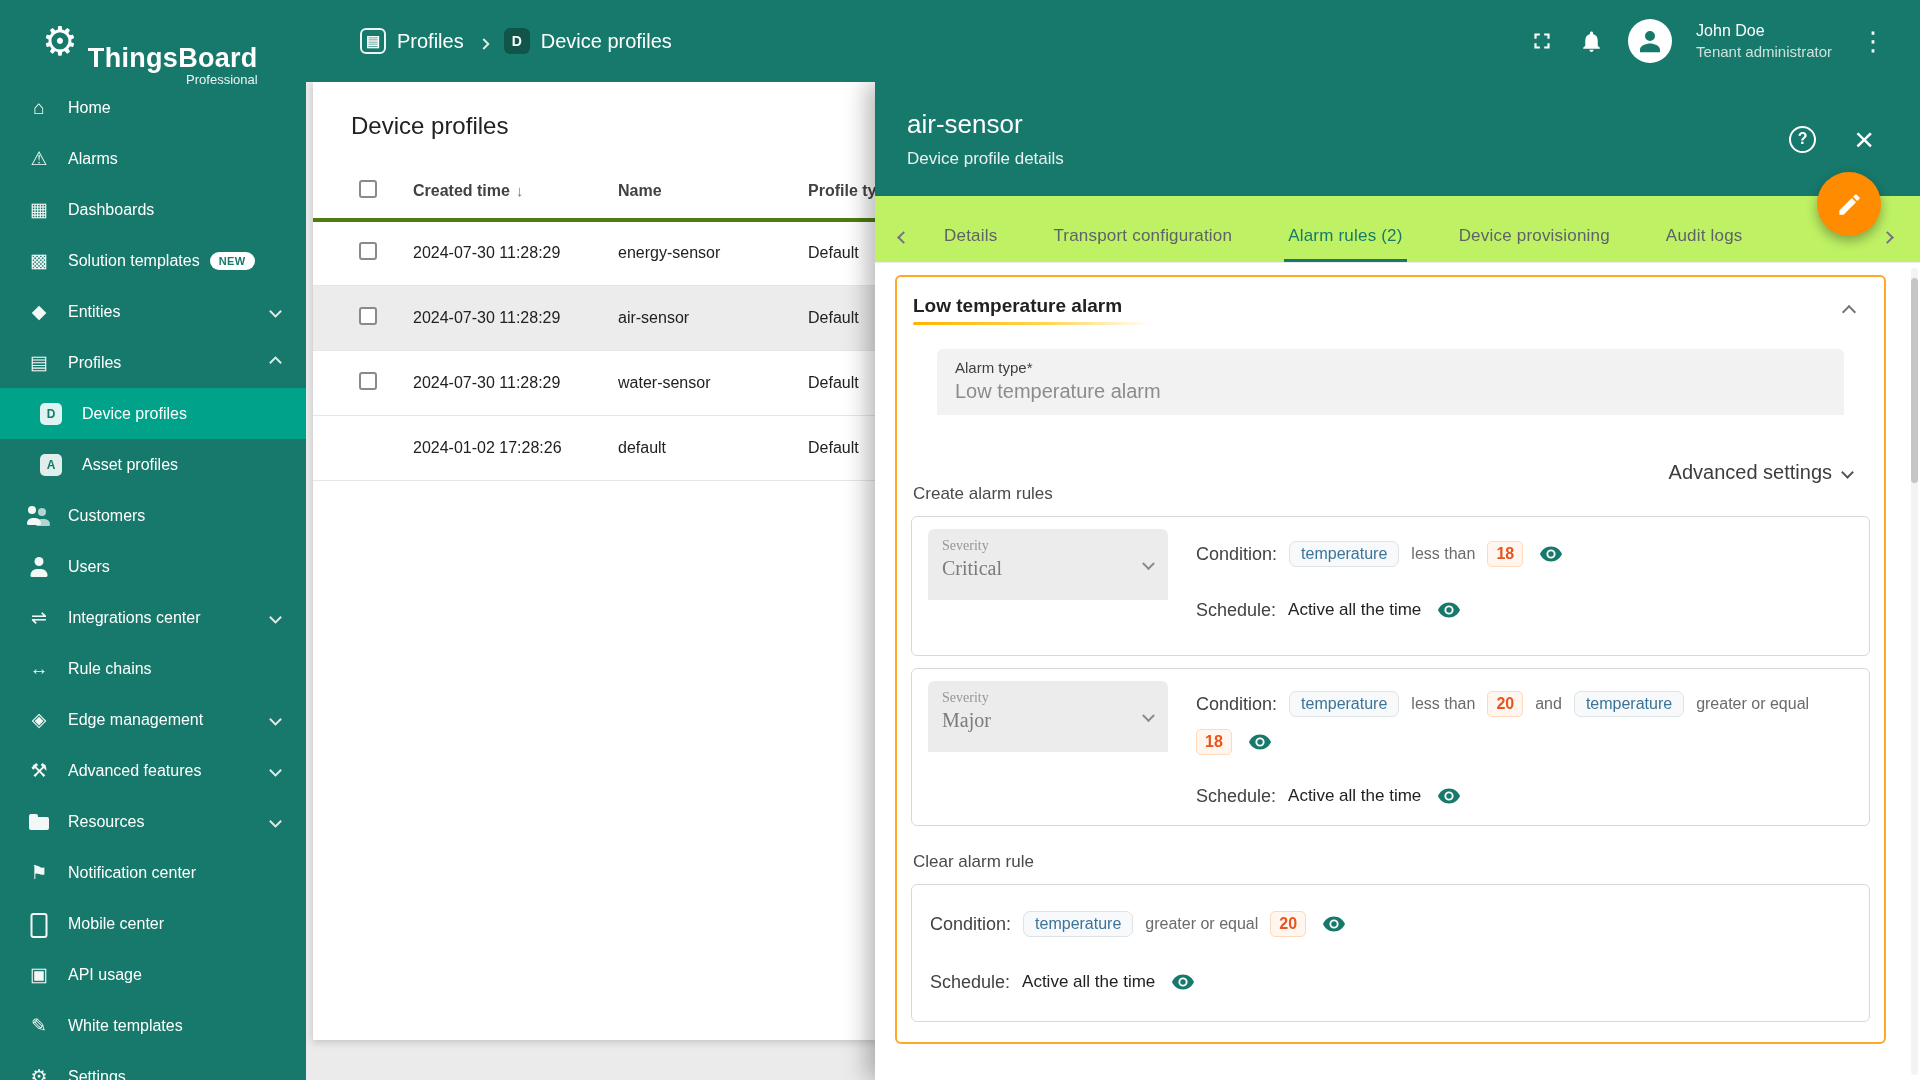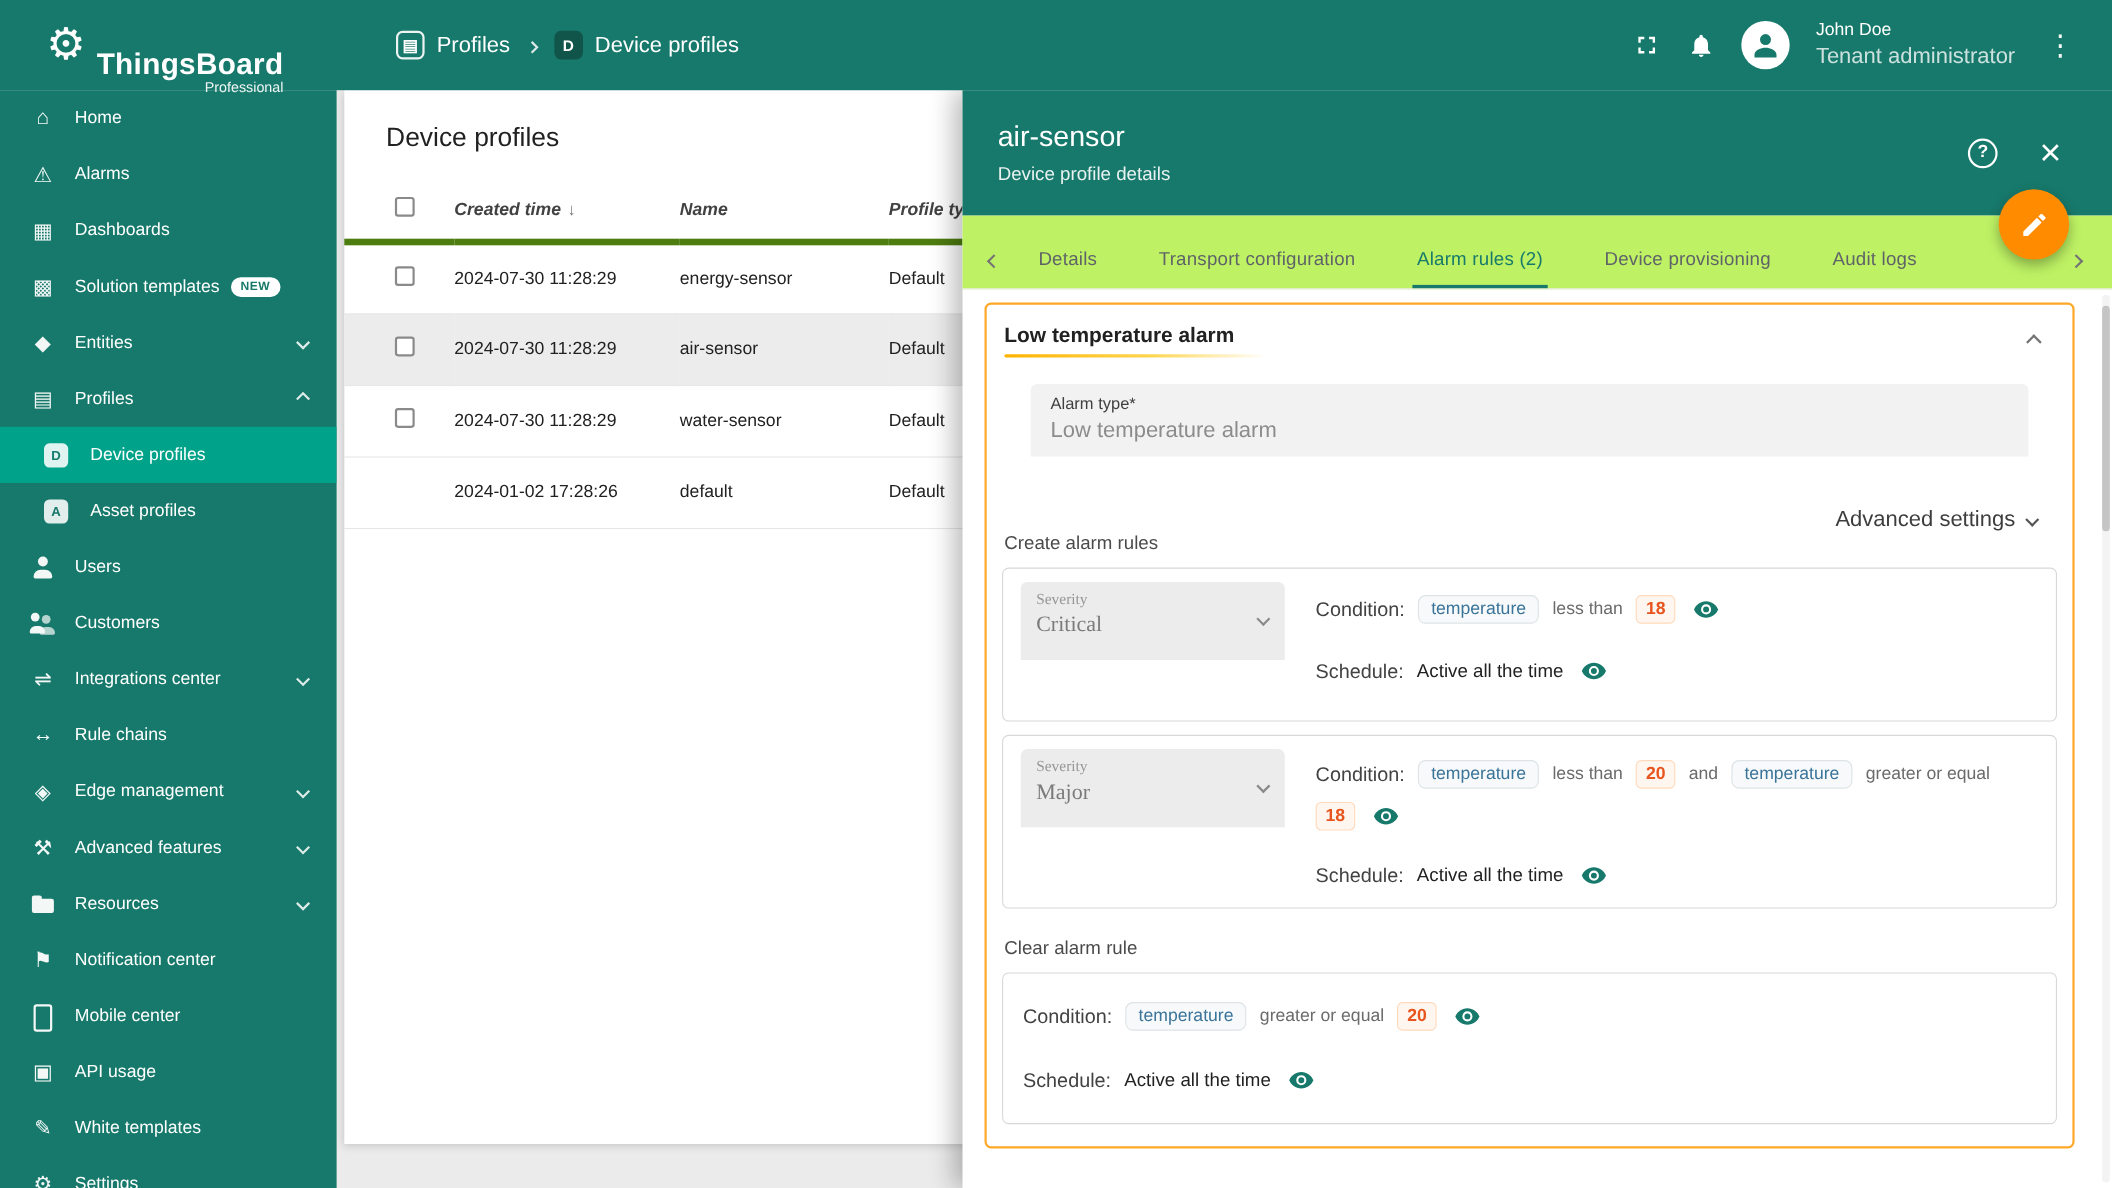--- a/index.html
+++ b/index.html
@@ -24,21 +24,21 @@
   .crumb{display:flex;align-items:center;gap:11px;}
   .crumb-icon{width:26px;height:26px;border-radius:6px;display:flex;align-items:center;justify-content:center;font-size:14px;font-weight:700;flex:none;}
   .crumb-icon.outline{border:2px solid rgba(255,255,255,.92);font-size:15px;}
   .crumb-icon.solid{background:rgba(0,0,0,.30);}
   .crumb-sep .chev{border-color:rgba(255,255,255,.85);width:8px;height:8px;}
   .topbar-right{margin-left:auto;display:flex;align-items:center;gap:24px;padding-right:30px;}
   .tb-icon{display:flex;align-items:center;}
   .avatar{width:44px;height:44px;border-radius:50%;background:#fff;display:flex;align-items:center;justify-content:center;overflow:hidden;flex:none;}
   .user-block{display:flex;flex-direction:column;gap:3px;}
   .user-name{font-size:16px;}
-  .user-role{font-size:20px;opacity:.78;}
+  .user-role{font-size:15px;opacity:.78;}
   .kebab{font-size:26px;line-height:1;opacity:.95;padding:0 4px;}
 
   
   .chev{display:inline-block;width:9px;height:9px;border-style:solid;border-color:#757575;border-width:0 2px 2px 0;}
   .chev.down{transform:rotate(45deg);}
   .chev.up{transform:rotate(-135deg);}
   .chev.right{transform:rotate(-45deg);}
   .chev.left{transform:rotate(135deg);}
 
   
@@ -58,21 +58,21 @@
   .nav-badge{margin-left:10px;background:#fff;color:var(--teal);font-size:11px;font-weight:700;padding:3px 9px;border-radius:10px;letter-spacing:.4px;}
   .nav-chevron{margin-left:auto;margin-right:26px;display:flex;align-items:center;}
   .nav-chevron .chev{border-color:rgba(255,255,255,.85);}
 
   
   .main-card{position:absolute;top:82px;left:313px;width:762px;height:958px;background:#fff;box-shadow:0 2px 8px rgba(0,0,0,.18);z-index:10;}
   .table-title{font-size:24px;font-weight:500;color:#212121;padding:30px 0 24px 38px;}
   table{width:100%;border-collapse:collapse;table-layout:fixed;}
   col.c-cb{width:100px;} col.c-created{width:205px;} col.c-name{width:190px;}
   th,td{text-align:left;vertical-align:middle;}
-  thead th{font-size:16px;font-weight:700;color:#424242;height:56px;border-bottom:6px solid #4d7c0f;font-style:italic;}
+  thead th{font-size:16px;font-weight:700;color:#424242;height:56px;border-bottom:4px solid #4d7c0f;}
   tbody td{font-size:16px;color:#212121;height:65px;border-bottom:1px solid #e6e6e6;}
   tbody tr.selected{background:#ececec;}
   .cell-cb{padding-left:46px;}
   .checkbox{display:inline-block;width:18px;height:18px;border:2px solid #8a8a8a;border-radius:3px;background:#fff;}
   .sort-arrow{font-size:15px;color:#757575;margin-left:6px;font-weight:400;}
 
   
   .drawer{position:absolute;top:82px;left:875px;right:0;bottom:0;background:#fff;z-index:35;box-shadow:-8px 0 22px rgba(0,0,0,.28);}
   .drawer-header{height:114px;background:var(--teal);color:#fff;display:flex;align-items:center;padding:0 46px 0 32px;}
   .drawer-titles{display:flex;flex-direction:column;gap:9px;}
@@ -205,26 +205,26 @@
         </div>
         <div class="nav-item sub active" data-interactable="true">
           <span class="nav-icon sq" data-interactable="false">D</span>
           <span class="nav-label" data-interactable="false">Device profiles</span>
         </div>
         <div class="nav-item sub" data-interactable="true">
           <span class="nav-icon sq" data-interactable="false">A</span>
           <span class="nav-label" data-interactable="false">Asset profiles</span>
         </div>
         <div class="nav-item" data-interactable="true">
+          <span class="nav-icon i-people" data-interactable="false"></span>
+          <span class="nav-label" data-interactable="false">Customers</span>
+        </div>
+        <div class="nav-item" data-interactable="true">
           <span class="nav-icon i-person" data-interactable="false"></span>
           <span class="nav-label" data-interactable="false">Users</span>
-        </div>
-        <div class="nav-item" data-interactable="true">
-          <span class="nav-icon i-people" data-interactable="false"></span>
-          <span class="nav-label" data-interactable="false">Customers</span>
         </div>
         <div class="nav-item" data-interactable="true">
           <span class="nav-icon" data-interactable="false">⇌</span>
           <span class="nav-label" data-interactable="false">Integrations center</span>
           <span class="nav-chevron" data-interactable="false">
             <i class="chev down"></i>
           </span>
         </div>
         <div class="nav-item" data-interactable="true">
           <span class="nav-icon" data-interactable="false">↔</span>

